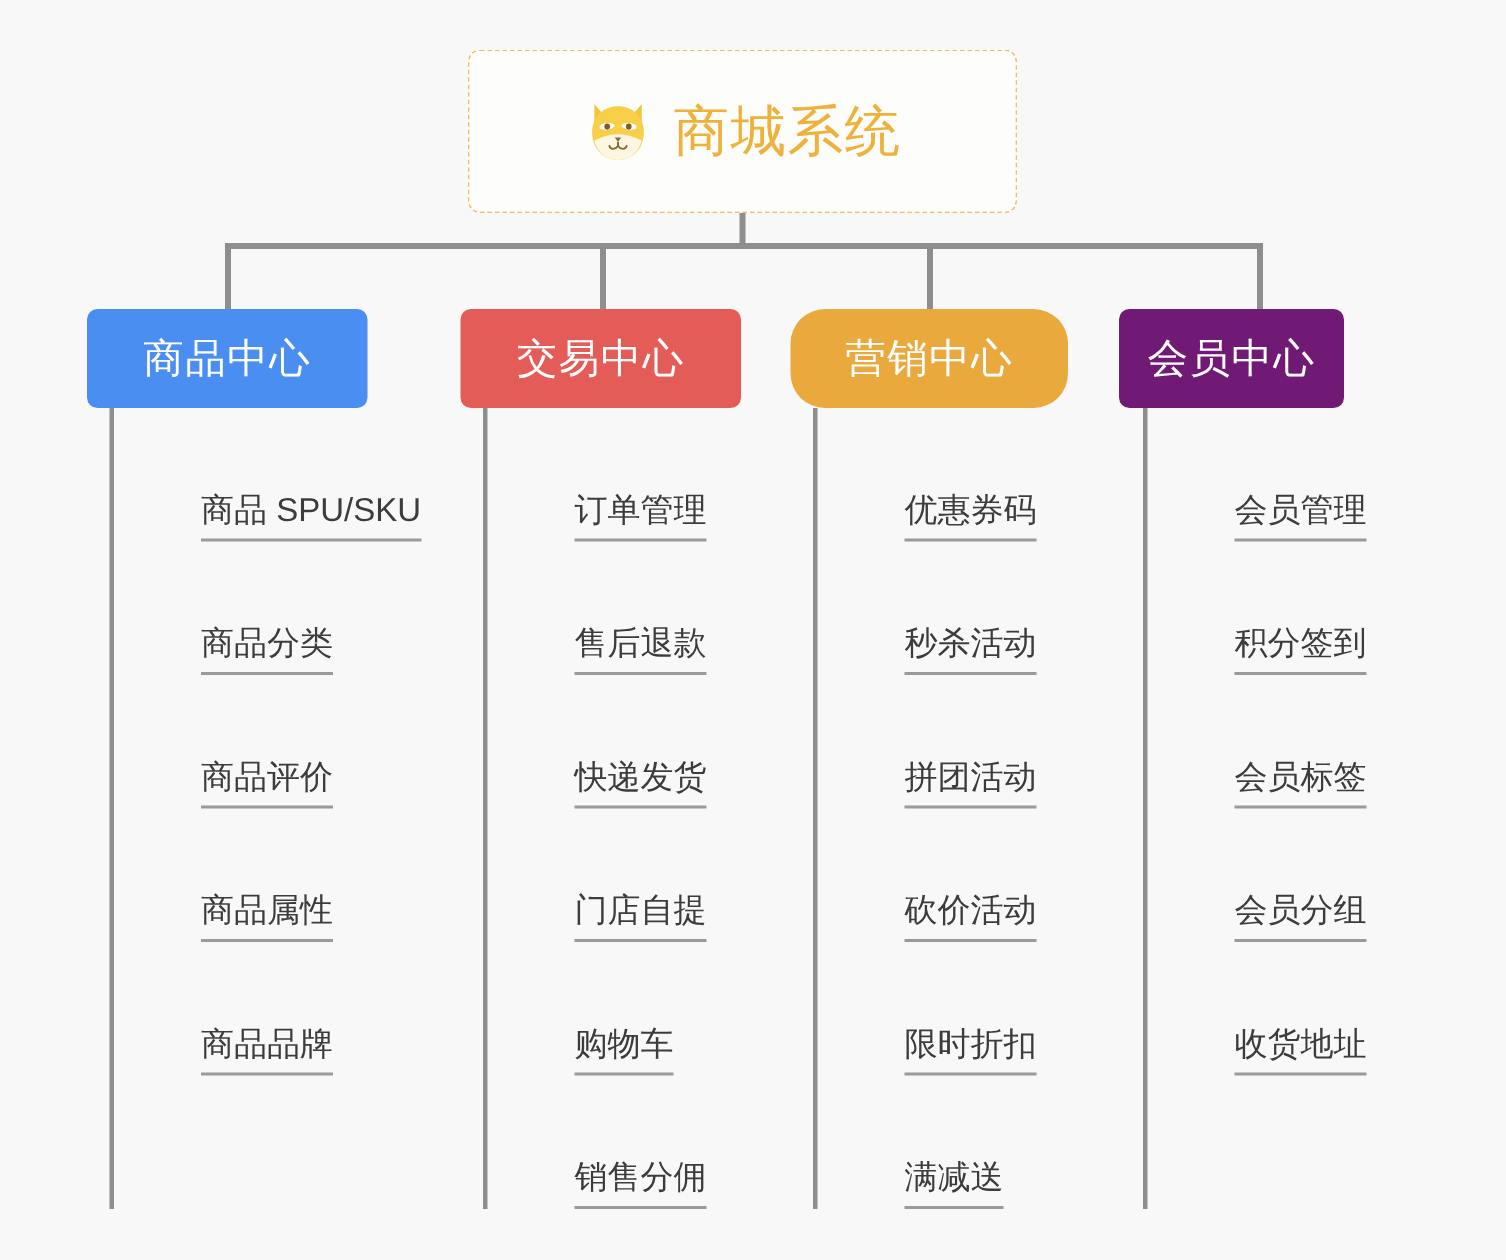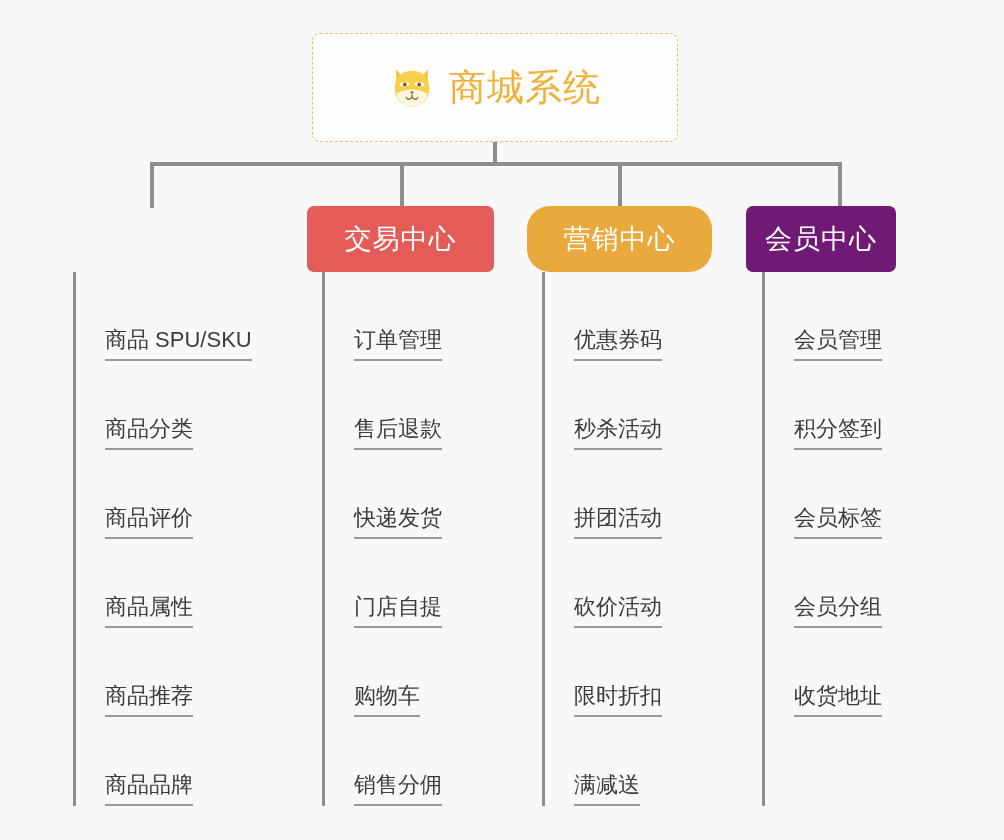--- a/index.html
+++ b/index.html
@@ -84,20 +84,21 @@
     width: 3px;
     background: #8e8e8e;
   }
   .leaf {
     position: relative;
     height: 89px;
     box-sizing: border-box;
     display: flex;
     align-items: flex-end;
     padding-left: 32px;
+    margin-left: 29px;
   }
   .leaf-label {
     font-size: 22px;
     color: #3c3c3c;
     line-height: 1.1;
     padding-bottom: 7px;
     white-space: nowrap;
     border-bottom: 2px solid #9a9a9a;
     display: inline-block;
   }
@@ -128,20 +129,23 @@
   </div>
 
   <div class="line stem" style="left:493px; top:142px; height:22px;"></div>
   <div class="line bus" style="left:150px; top:162px; width:692px;"></div>
 
   <div class="line drop" style="left:150px; top:162px; height:46px;"></div>
   <div class="line drop" style="left:400px; top:162px; height:46px;"></div>
   <div class="line drop" style="left:618px; top:162px; height:46px;"></div>
   <div class="line drop" style="left:838px; top:162px; height:46px;"></div>
 
+  <div class="cat-box" style="left: 58px; top: 206px; width: 187px; background: rgb(74, 142, 241);">
+      <span>商品中心</span>
+    </div>
   <div class="cat-box" style="left: 307px; top: 206px; width: 187px; background: rgb(228, 92, 88);">
       <span>交易中心</span>
     </div>
   <div class="cat-box" style="left: 527px; top: 206px; width: 185px; background: rgb(234, 169, 60); border-radius: 23px;">
       <span>营销中心</span>
     </div>
   <div class="cat-box" style="left: 746px; top: 206px; width: 150px; background: #701a75;">
       <span>会员中心</span>
     </div>
 
@@ -153,23 +157,20 @@
     <div class="leaf">
         <span class="leaf-label">商品分类</span>
       </div>
     <div class="leaf">
         <span class="leaf-label">商品评价</span>
       </div>
     <div class="leaf">
         <span class="leaf-label">商品属性</span>
       </div>
     <div class="leaf">
-        <span class="leaf-label">商品推荐</span>
-      </div>
-    <div class="leaf">
         <span class="leaf-label">商品品牌</span>
       </div>
   </div>
 
   <div class="branch" style="left:322px; width:210px;">
     <div class="spine" style="height:534px;"></div>
     <div class="leaf">
         <span class="leaf-label">订单管理</span>
       </div>
     <div class="leaf">

